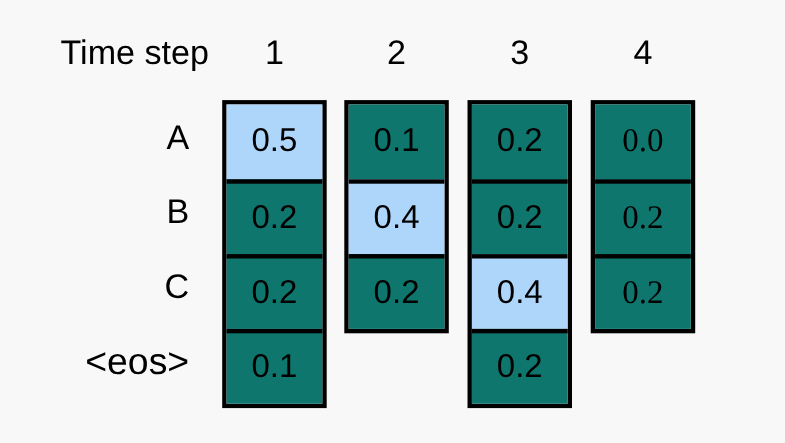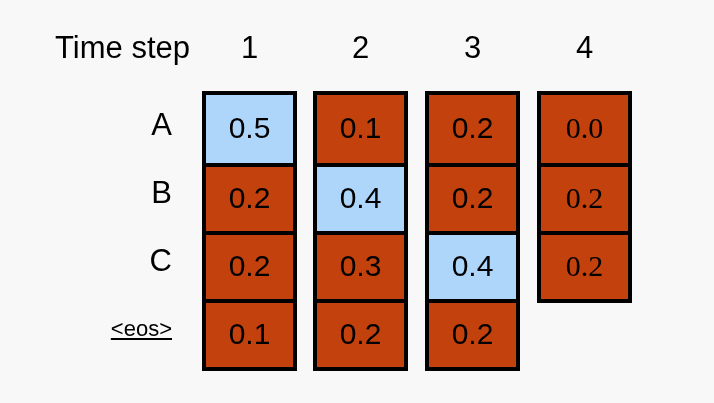--- a/index.html
+++ b/index.html
@@ -56,38 +56,37 @@
     position: absolute;
     left: 20px;
     width: 152px;
     height: 68px;
     line-height: 68px;
     text-align: right;
     font-size: 31px;
     white-space: nowrap;
   }
   .row-label.eos {
-    font-size: 22px;
-    text-decoration: underline;
+    font-size: 34px;
   }
 
   
   .grid-col {
     position: absolute;
     top: 91px;
     width: 95px;
     box-sizing: border-box;
     border: 4px solid #000000;
     background: #ffffff;
   }
   .grid-cell {
     position: relative;
     box-sizing: border-box;
     height: 68px;
-    background: #c2410c;
+    background: #0f766e;
     display: flex;
     align-items: center;
     justify-content: center;
     font-size: 30px;
     letter-spacing: 0px;
   }
   .grid-cell + .grid-cell {
     border-top: 4px solid #000000;
   }
   .grid-cell.highlight {
@@ -134,23 +133,20 @@
   </div>
 
   <div class="grid-col" style="left:313px;">
     <div class="grid-cell">
       <span class="cell-value">0.1</span>
     </div>
     <div class="grid-cell highlight">
       <span class="cell-value">0.4</span>
     </div>
     <div class="grid-cell">
-      <span class="cell-value">0.3</span>
-    </div>
-    <div class="grid-cell">
       <span class="cell-value">0.2</span>
     </div>
   </div>
 
   <div class="grid-col" style="left:425px;">
     <div class="grid-cell">
       <span class="cell-value">0.2</span>
     </div>
     <div class="grid-cell">
       <span class="cell-value">0.2</span>

